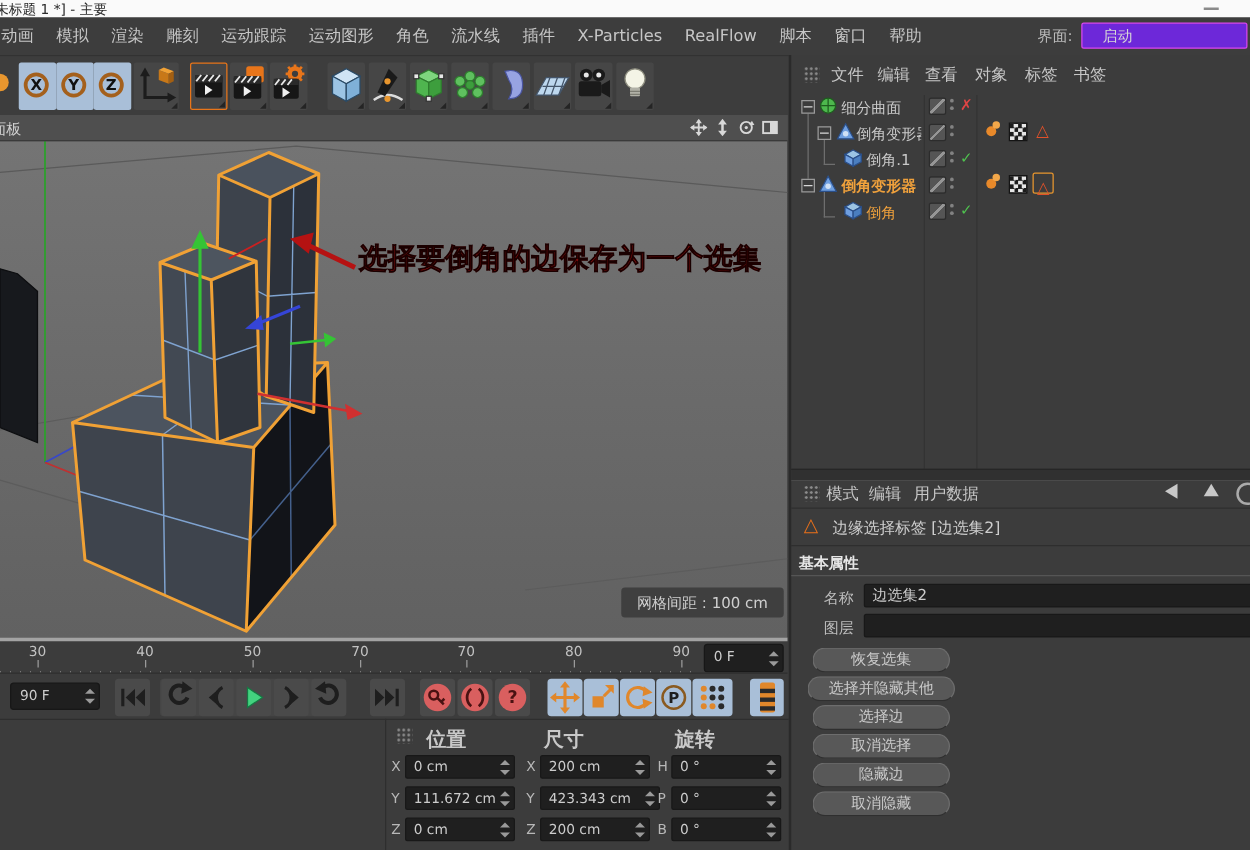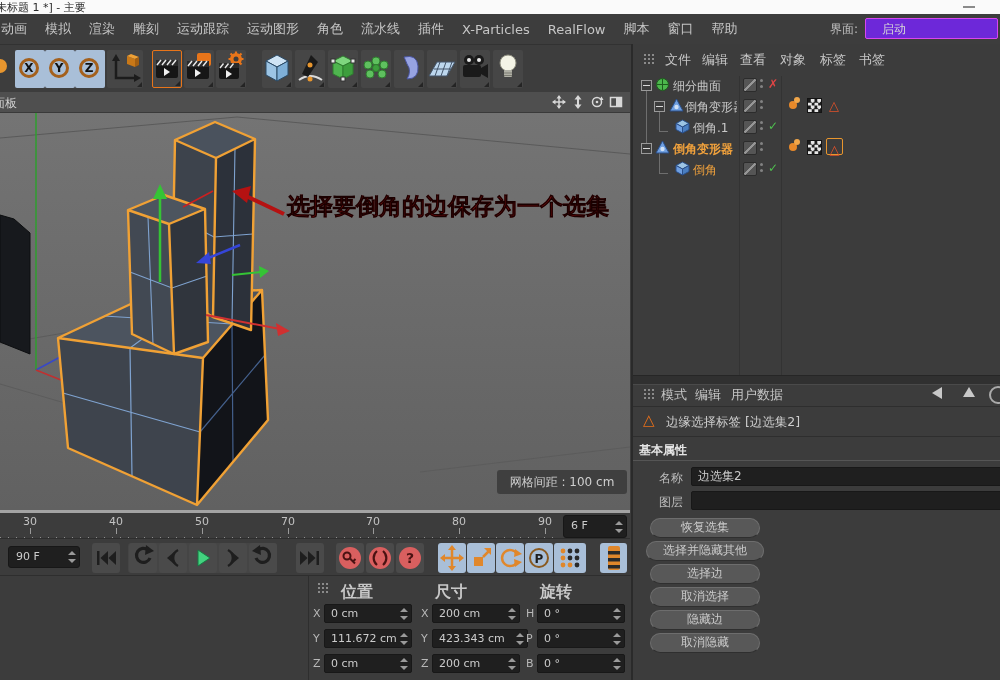--- a/index.html
+++ b/index.html
@@ -320,21 +320,21 @@
     <span class="num" style="left:533px;">90</span>
     <div class="majortick" style="left:30px;"></div>
       <div class="majortick" style="left:116px;"></div>
     <div class="majortick" style="left:202px;"></div>
       <div class="majortick" style="left:288px;"></div>
     <div class="majortick" style="left:373px;"></div>
       <div class="majortick" style="left:459px;"></div>
     <div class="majortick" style="left:545px;"></div>
     <div class="dots"></div>
     <div class="framefield" style="left:563px;top:2px;width:64px;height:23px;">
-      <span>6 F</span><span class="spin"></span>
+      <span>0 F</span><span class="spin"></span>
     </div>
   </div>
 
   <div class="abs transport">
     <div class="framefield" style="left:8px;top:7px;width:72px;height:22px;">
       <span>90 F</span><span class="spin"></span>
     </div>
     <div class="ttile" style="left:92px;">
       <svg width="28" height="30" viewBox="0 0 28 30">
         <rect x="5" y="8" width="2.5" height="14" fill="#1e1e1e"></rect>

